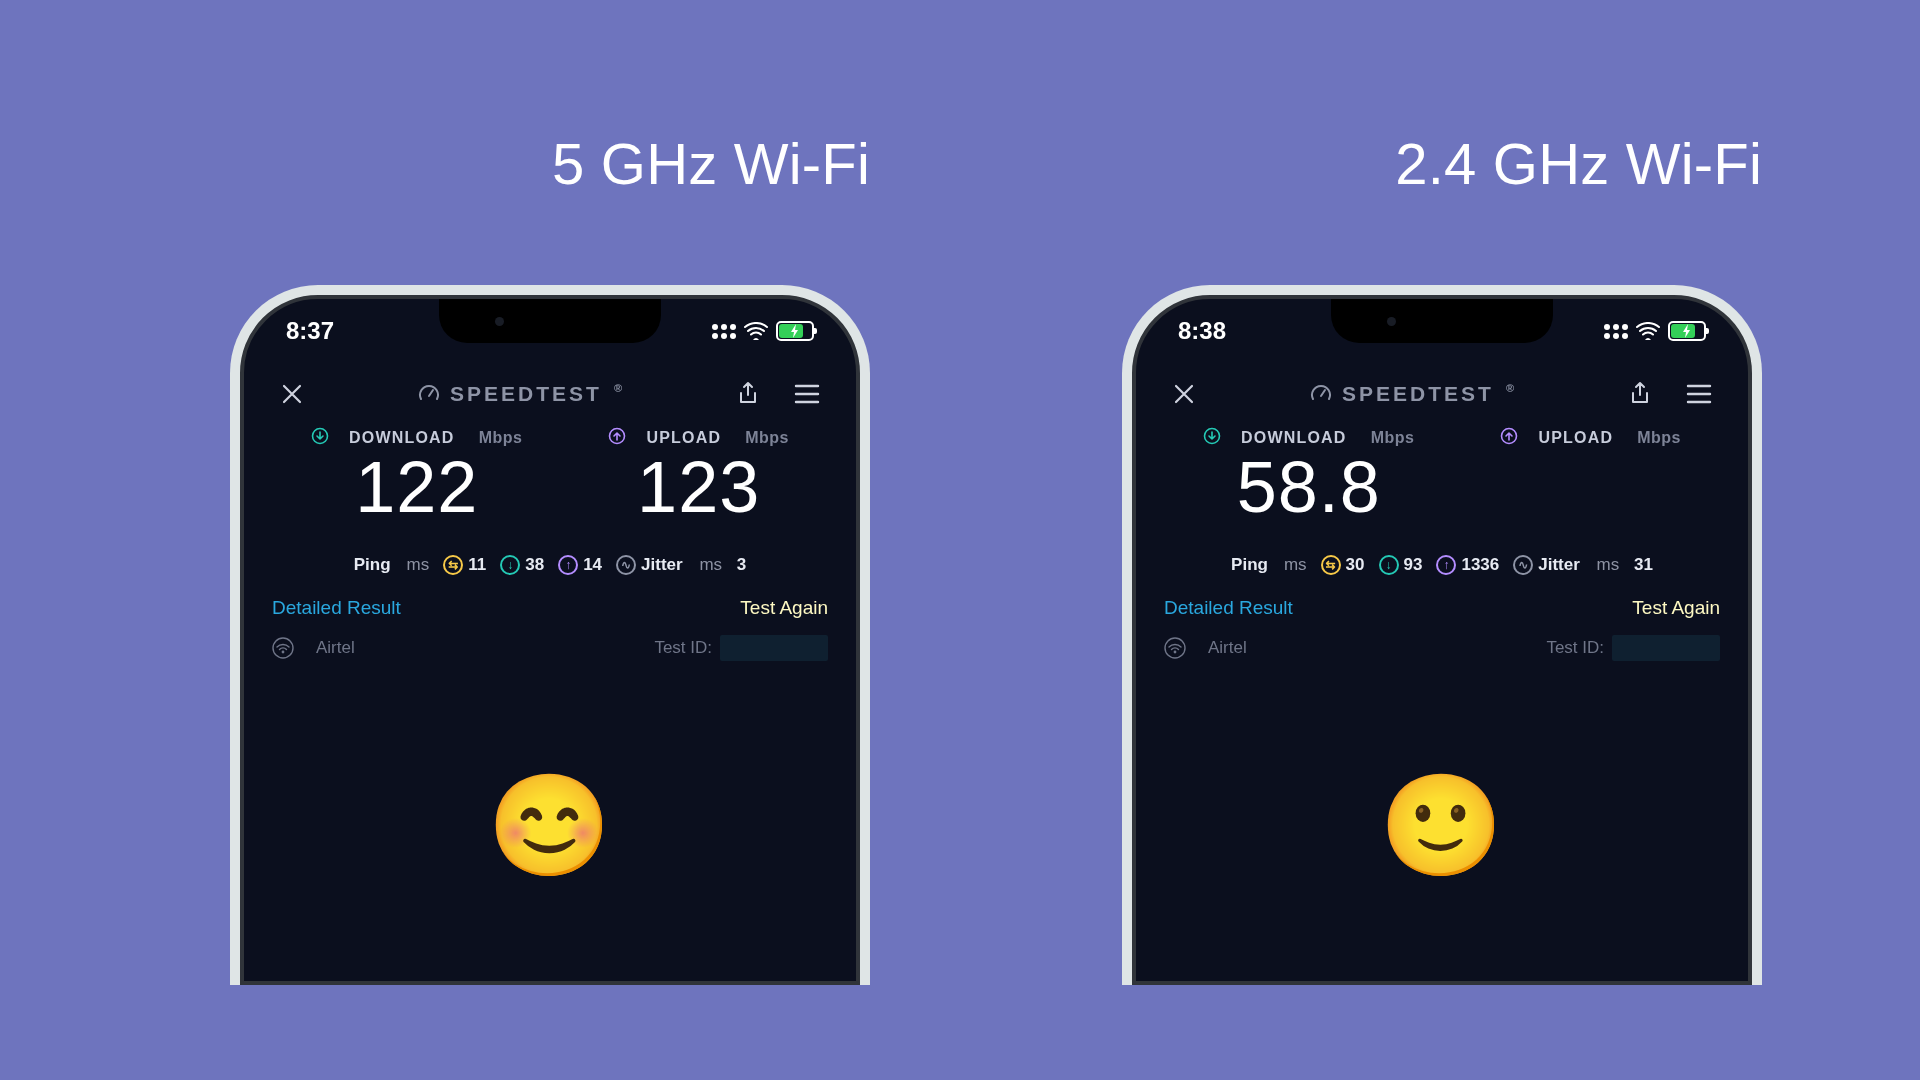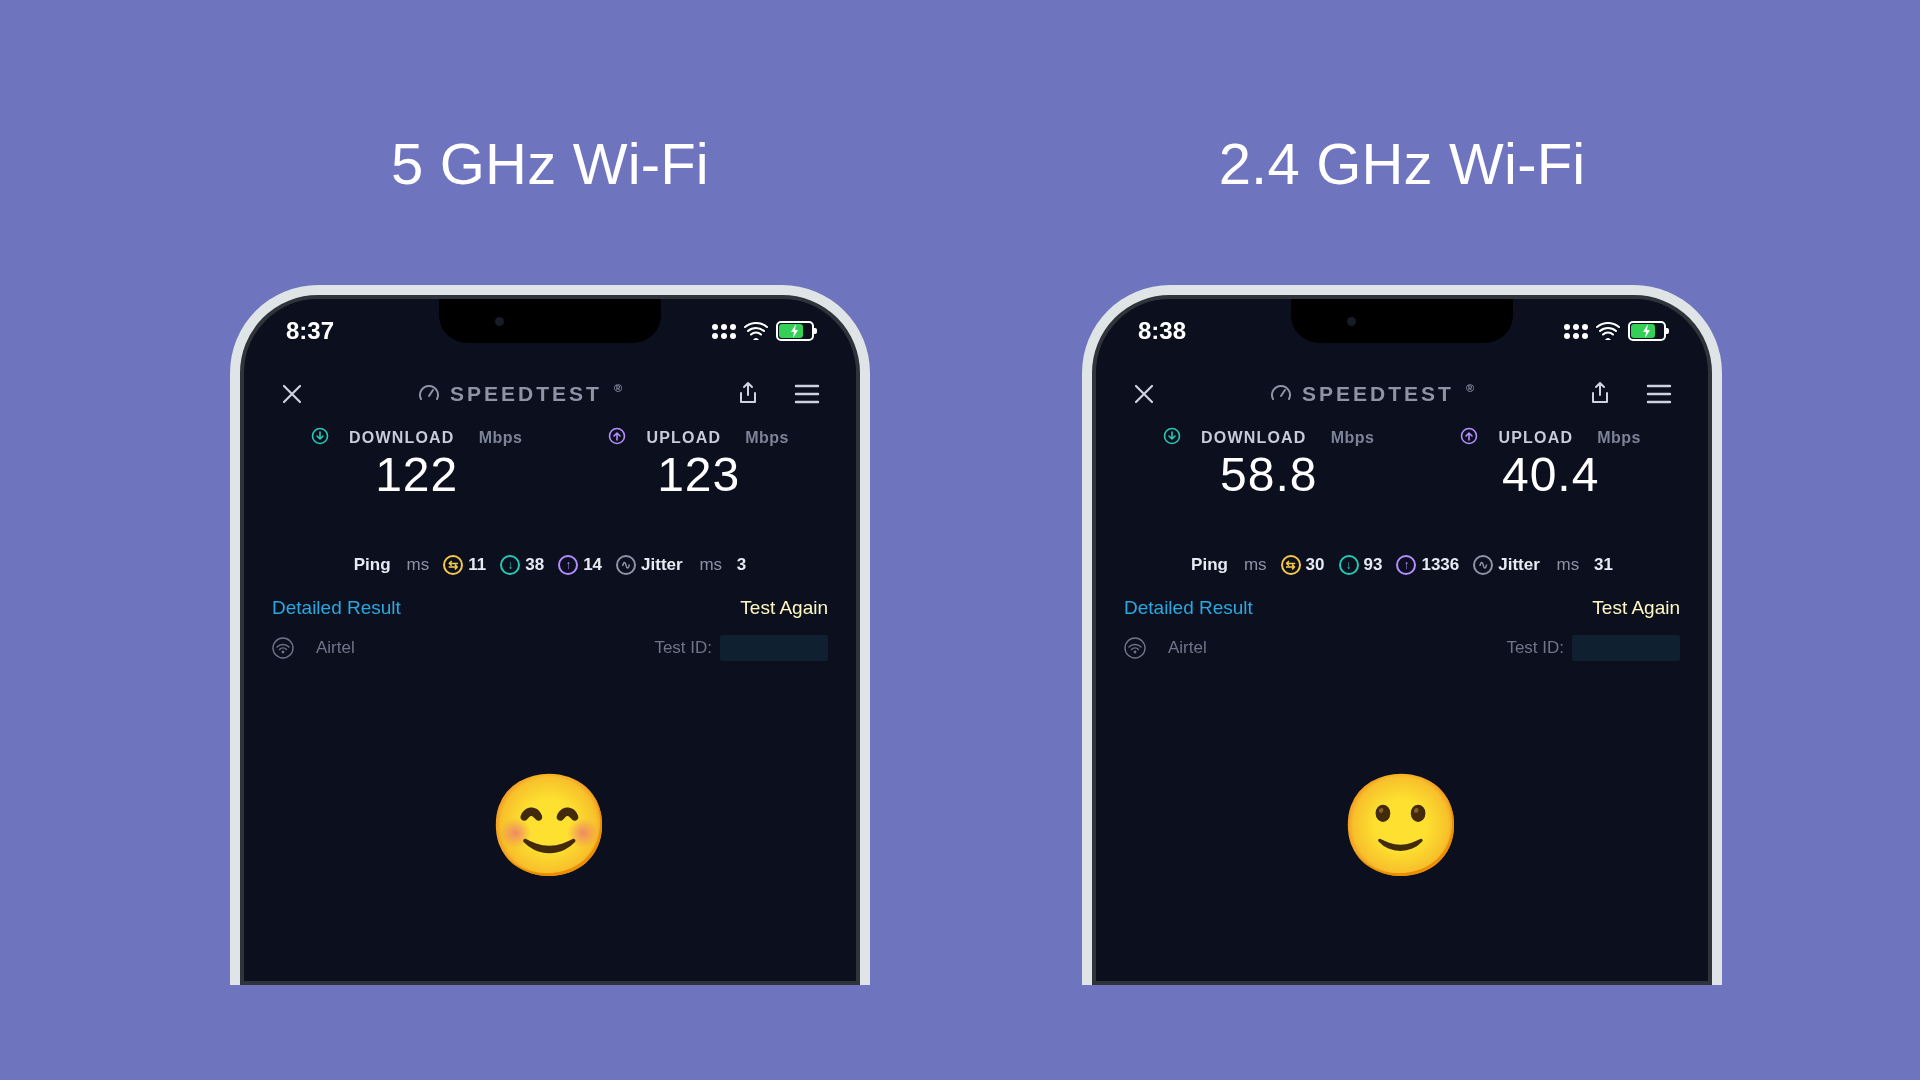--- a/index.html
+++ b/index.html
@@ -10,39 +10,40 @@
     color: #ffffff;
     display: flex;
     align-items: flex-start;
     justify-content: center;
     gap: 180px;
     padding-top: 130px;
   }
   .column {
     display: flex;
     flex-direction: column;
-    align-items: center;
+    align-items: flex-end;
     padding-left: 32px;
   }
   .title {
     font-size: 58px;
     font-weight: 400;
     margin-bottom: 88px;
     letter-spacing: 0.2px;
   }
 
   
   .phone {
     width: 640px;
     height: 700px; 
     background: #dfe5e6;
     border-radius: 88px 88px 0 0;
     padding: 10px 10px 0 10px;
     position: relative;
     overflow: hidden;
+    margin-left: 40px;
   }
   .phone-inner {
     width: 100%;
     height: 100%;
     border-radius: 78px 78px 0 0;
     background: #0b0f1e;
     position: relative;
     overflow: hidden;
     border: 4px solid #30343a;
   }
@@ -111,21 +112,21 @@
   .speed-row {
     position: absolute;
     top: 128px; left: 0; right: 0;
     display: flex;
     justify-content: center;
     gap: 86px;
   }
   .speed-block { display: flex; flex-direction: column; align-items: center; }
   .speed-lbl { display: flex; align-items: center; gap: 20px; font-size: 16px; font-weight: 700; letter-spacing: 1.2px; color: #c7ccdb; }
   .speed-lbl .unit { font-size: 16px; font-weight: 700; color: #7d8397; letter-spacing: 0.5px; margin-left: 4px; }
-  .speed-val { font-size: 48px; font-weight: 200; color: #fff; letter-spacing: 1px; line-height: 1.0; margin-top: 2px; }
+  .speed-val { font-size: 72px; font-weight: 200; color: #fff; letter-spacing: 1px; line-height: 1.0; margin-top: 2px; }
   .dl-icon svg circle { stroke: #24c9b5; }
   .ul-icon svg circle { stroke: #b48dff; }
 
   
   .ping-row {
     position: absolute;
     top: 256px; left: 0; right: 0;
     display: flex; justify-content: center; align-items: center;
     gap: 14px;
     font-size: 17px;
@@ -401,21 +402,20 @@
         </div>
         <div class="speed-block">
           <div class="speed-lbl">
             <span class="ul-icon"><svg width="18" height="18" viewBox="0 0 18 18">
                   <circle cx="9" cy="9" r="7.5" fill="none" stroke-width="1.6"></circle>
                   <path d="M9 13 v-7 M6 9 l3-3 3 3" fill="none" stroke="#b48dff" stroke-width="1.6" stroke-linecap="round" stroke-linejoin="round"></path>
                 </svg></span>
             <span>UPLOAD</span>
             <span class="unit">Mbps</span>
           </div>
-          <div class="speed-val">40.4</div>
         </div>
       </div>
 
       <div class="ping-row">
         <span class="lbl">Ping</span>
         <span class="unit">ms</span>
         <span class="metric">
             <span class="ico ico-idle">
               <span class="g">⇆</span>
             </span>

